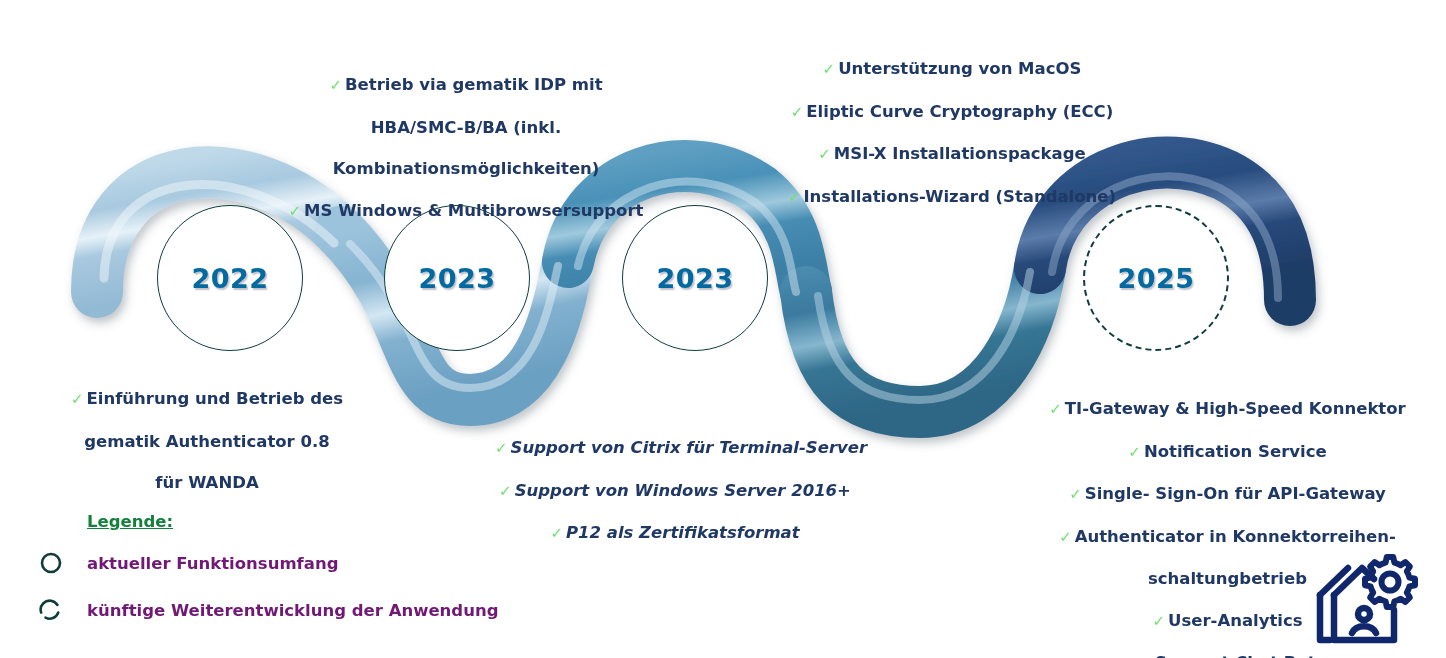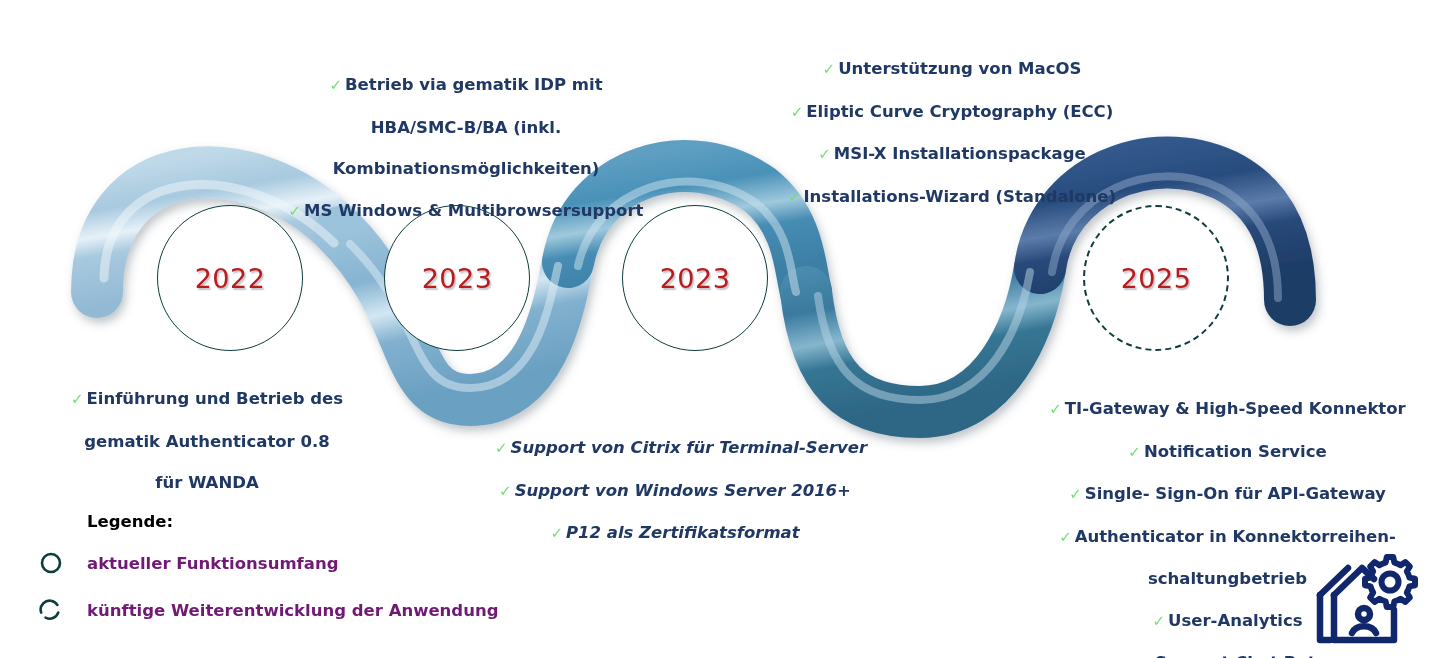--- a/index.html
+++ b/index.html
@@ -23,44 +23,45 @@
     width:146px;height:146px;
     border-radius:50%;
     background:#ffffff;
     box-sizing:border-box;
     display:flex;align-items:center;justify-content:center;
   }
   .year-node.current{border:1.6px solid #0F3D3E;}
   .year-node.future{border:2.2px dashed #0F3D3E;background:transparent;}
   .year-label{
     font-size:27px;
-    font-weight:normal;
-    color:#b91c1c;
+    font-weight:bold;
+    color:#0369a1;
     letter-spacing:.5px;
     text-shadow:1.5px 1.5px 1.5px rgba(140,140,160,.55);
   }
 
   
   .note{
     position:absolute;
     font-size:16.5px;
     line-height:21.5px;
     color:#1F3864;
     font-weight:600;
     white-space:nowrap;
   }
   .note .line{display:block;margin-top:20px;}
   .note.center{text-align:center;}
   .chk{color:#6EE06E;font-weight:bold;margin-right:3px;font-size:15px;}
 
   
   #legend{position:absolute;left:30px;top:512px;}
   .legend-title{
-    font-size:16.5px;font-weight:bold;color:#000000;
+    font-size:16.5px;font-weight:bold;color:#15803d;
     margin-left:57px;
+    text-decoration:underline;
   }
   .legend-row{display:flex;align-items:center;margin-top:17px;}
   .legend-icon{width:42px;height:30px;display:flex;align-items:center;justify-content:center;flex:0 0 42px;}
   .legend-text{font-size:16.5px;color:#701a75;font-weight:600;margin-left:15px;}
 
   
   #brand-icon{position:absolute;left:1312px;top:552px;}
 </style>
 </head>
 <body>

